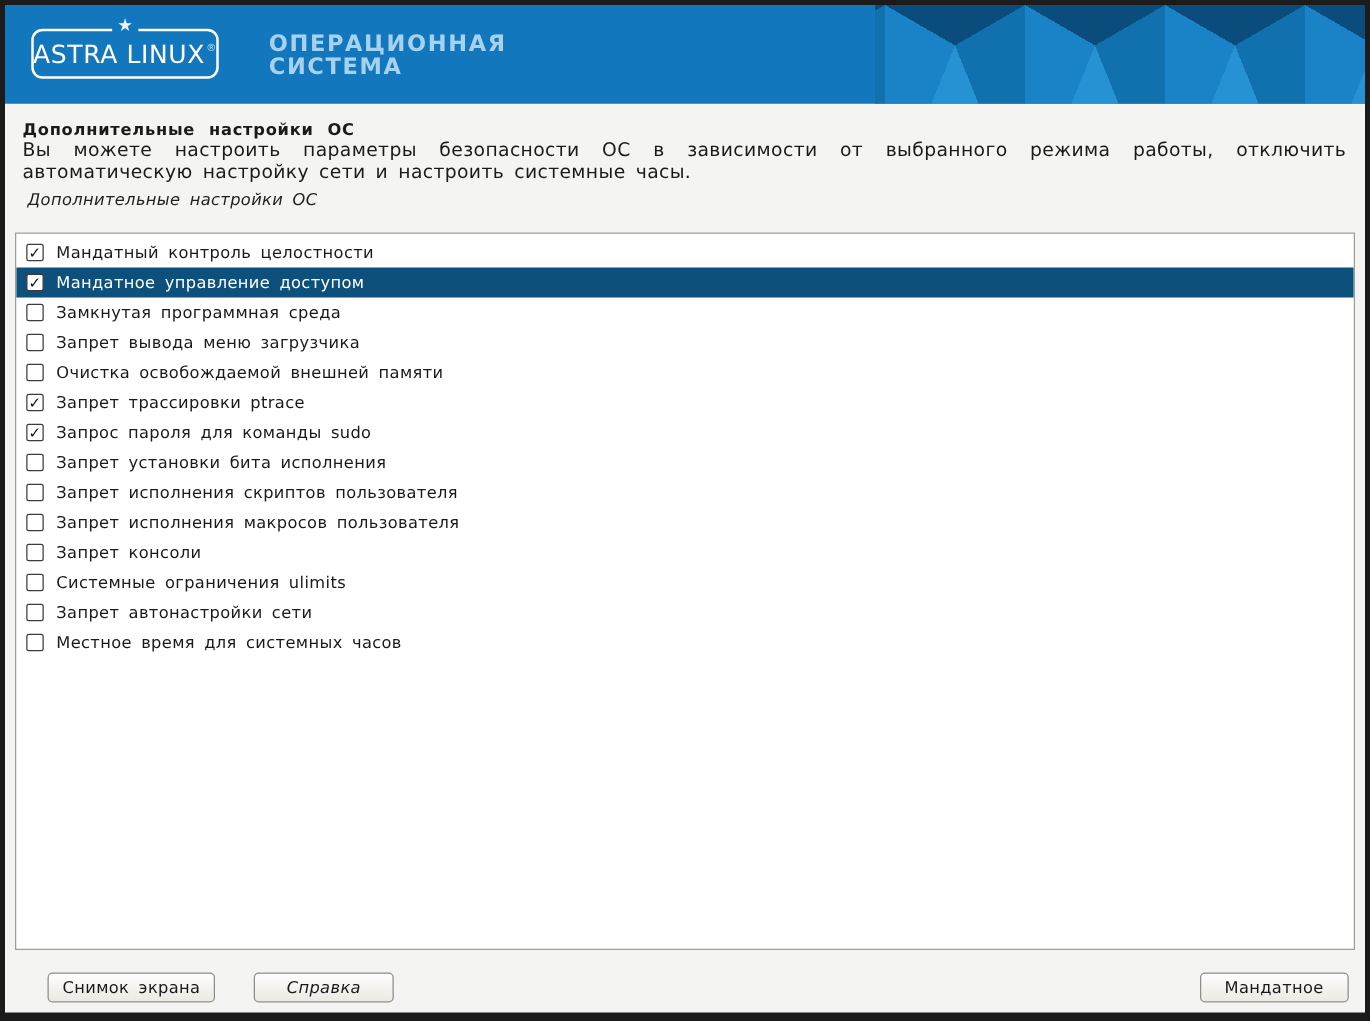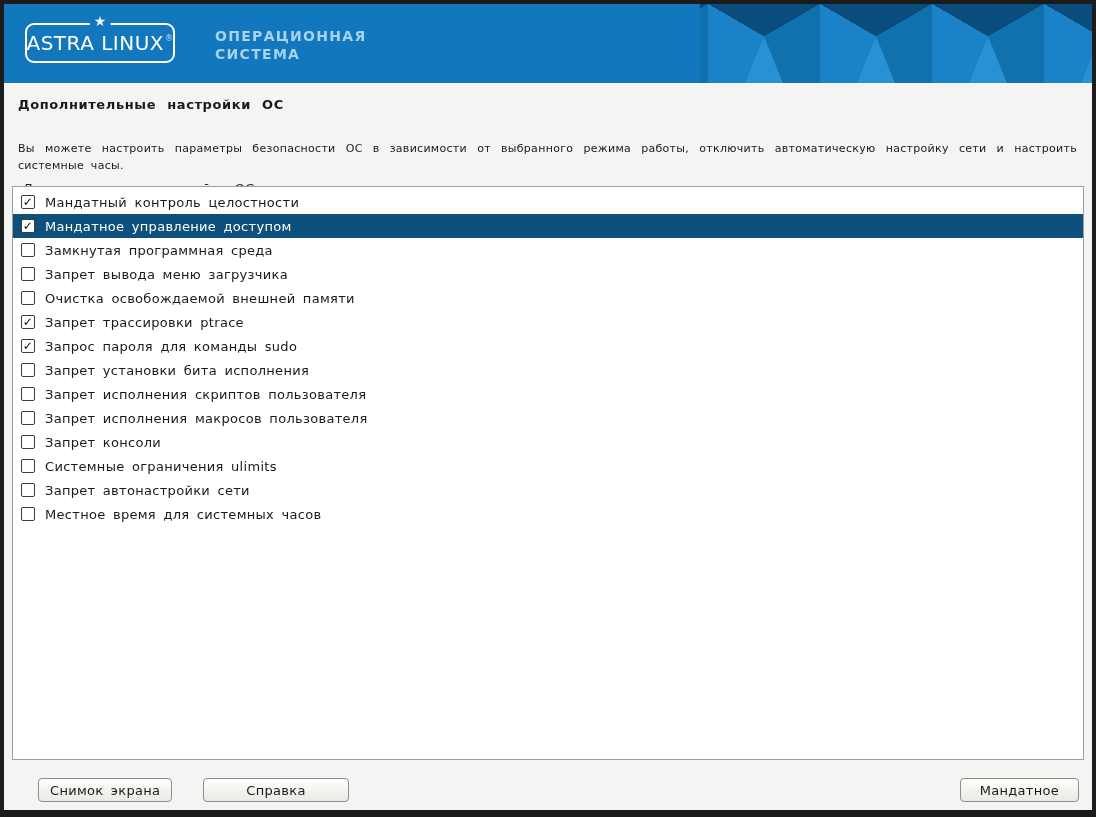--- a/index.html
+++ b/index.html
@@ -66,39 +66,39 @@
     transform: translateX(-50%);
     background: var(--header-bg, #1277bd);
     padding: 0 4px;
     font-size: 14px;
     line-height: 1;
     color: #e9f4fb;
   }
   .tagline {
     position: absolute;
     left: 211px; top: 23px;
-    font-size: 14px;
+    font-size: 18px;
     font-weight: bold;
     letter-spacing: 1.3px;
     line-height: 18px;
     color: var(--tagline-text, #a6d2ee);
   }
 
   
   .page-title {
     margin: 14px 14px 0 14px;
     font-size: 13px;
     font-weight: bold;
     letter-spacing: 0.6px;
     word-spacing: 6px;
     color: #1a1a1a;
   }
   .page-description {
-    margin: 28px 15px 0 14px;
-    font-size: 11px;
+    margin: 0 15px 0 14px;
+    font-size: 15px;
     line-height: 17px;
     letter-spacing: 0.3px;
     word-spacing: 3px;
     text-align: justify;
     color: #1a1a1a;
   }
   .list-caption {
     margin: 7px 14px 0 18px;
     font-size: 13px;
     font-style: italic;
@@ -168,21 +168,21 @@
     background: linear-gradient(180deg, #fffffe 0%, #f3f1ec 60%, #eceae4 100%);
     font-family: "DejaVu Sans", "Liberation Sans", sans-serif;
     font-size: 13px;
     letter-spacing: 0.3px;
     word-spacing: 3px;
     color: #1a1a1a;
     cursor: pointer;
     margin-left: 20px;
   }
   .btn-screenshot { padding: 0 11px; }
-  .btn-help { padding: 0 42px; }
+  .btn-help { padding: 0 25px; font-style: italic; }
   .btn-continue { padding: 0 19px; }
 </style>
 </head>
 <body>
 
 <div class="screen">
 
   <div class="header">
     <div class="header-pattern"></div>
     <div class="logo-box">

